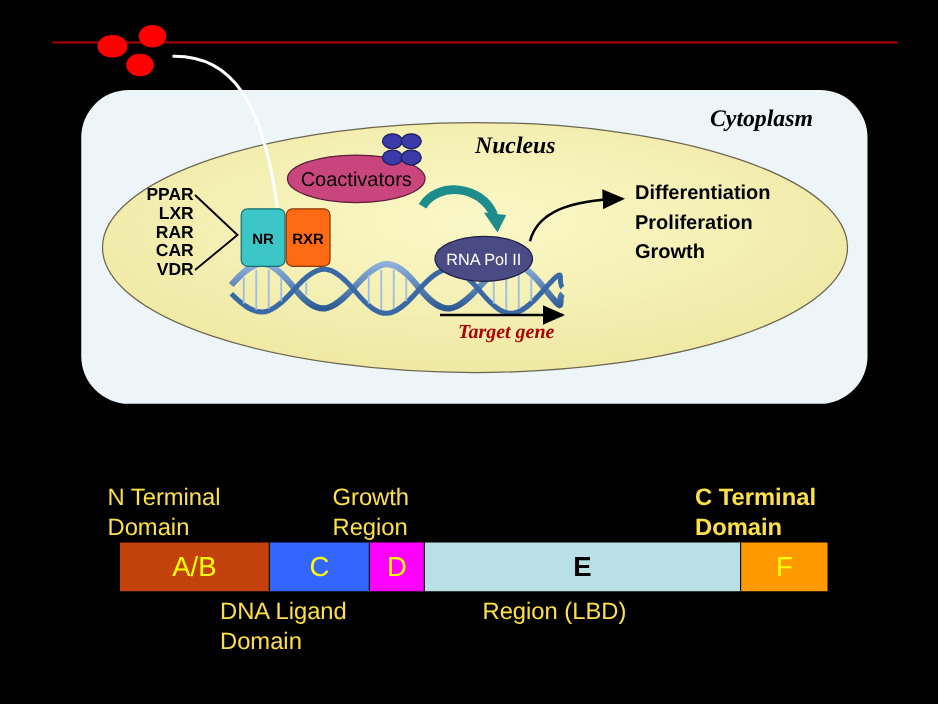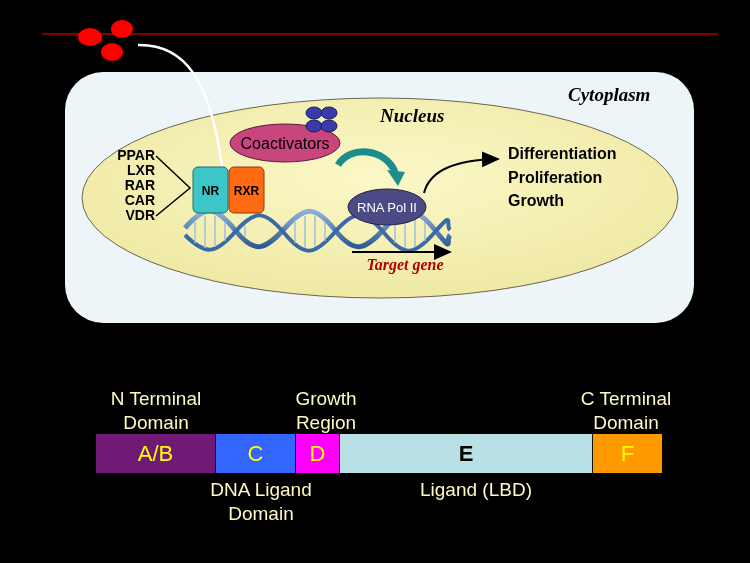--- a/index.html
+++ b/index.html
@@ -1,20 +1,20 @@
 <!DOCTYPE html>
 <html><head>
 <meta charset="utf-8">
 <style>
   html, body { margin: 0; padding: 0; background: #000; }
   body { width: 750px; height: 563px; position: relative; overflow: hidden; font-family: "Liberation Sans", sans-serif; }
   svg { position: absolute; left: 0; top: 0; }
   .sans { font-family: "Liberation Sans", sans-serif; }
   .serif { font-family: "Liberation Serif", serif; }
-  .lbl { position: absolute; color: #fef9c3; font-size: 19px; text-align: center; line-height: 24px; font-family: "Liberation Sans", sans-serif; }
+  .lbl { position: absolute; color: #fde047; font-size: 19px; line-height: 24px; font-family: "Liberation Sans", sans-serif; }
   .seg { position: absolute; top: 434px; height: 39px; display: flex; align-items: center; justify-content: center; font-size: 22px; font-family: "Liberation Sans", sans-serif; box-sizing: border-box; border-right: 1px solid #111; }
 </style>
 </head>
 <body>
 
 <svg width="750" height="563">
   <defs>
     <radialGradient id="nucGrad" cx="50%" cy="40%" r="60%">
       <stop offset="0%" stop-color="#fbf8c8"></stop>
       <stop offset="100%" stop-color="#efe9a4"></stop>
@@ -112,31 +112,31 @@
 
 <div>
   <div class="lbl" style="left:86px; top:387px; width:140px;">
     <div>N Terminal</div>
     <div>Domain</div>
   </div>
   <div class="lbl" style="left:266px; top:387px; width:120px;">
     <div>Growth</div>
     <div>Region</div>
   </div>
-  <div class="lbl" style="left:556px; top:387px; width:140px;">
+  <div class="lbl" style="left:556px; top:387px; width:140px;font-weight:bold;">
     <div>C Terminal</div>
     <div>Domain</div>
   </div>
 
-  <div class="seg" style="left:96px; width:120px; background:#701a75; color:#ffff00;">A/B</div>
+  <div class="seg" style="left:96px; width:120px; background:#c2410c; color:#ffff00;">A/B</div>
   <div class="seg" style="left:216px; width:80px; background:#3366ff; color:#ffff00;">C</div>
   <div class="seg" style="left:296px; width:44px; background:#ff00ff; color:#ffff00;">D</div>
   <div class="seg" style="left:340px; width:253px; background:#b9e0e4; color:#000; font-weight:bold;">E</div>
   <div class="seg" style="left:593px; width:69px; background:#ff9900; color:#ffff00; border-right:none;">F</div>
 
   <div class="lbl" style="left:176px; top:478px; width:170px;">
     <div>DNA Ligand</div>
     <div>Domain</div>
   </div>
   <div class="lbl" style="left:386px; top:478px; width:180px;">
-    <div>Ligand (LBD)</div>
+    <div>Region (LBD)</div>
   </div>
 </div>
 
 </body></html>

